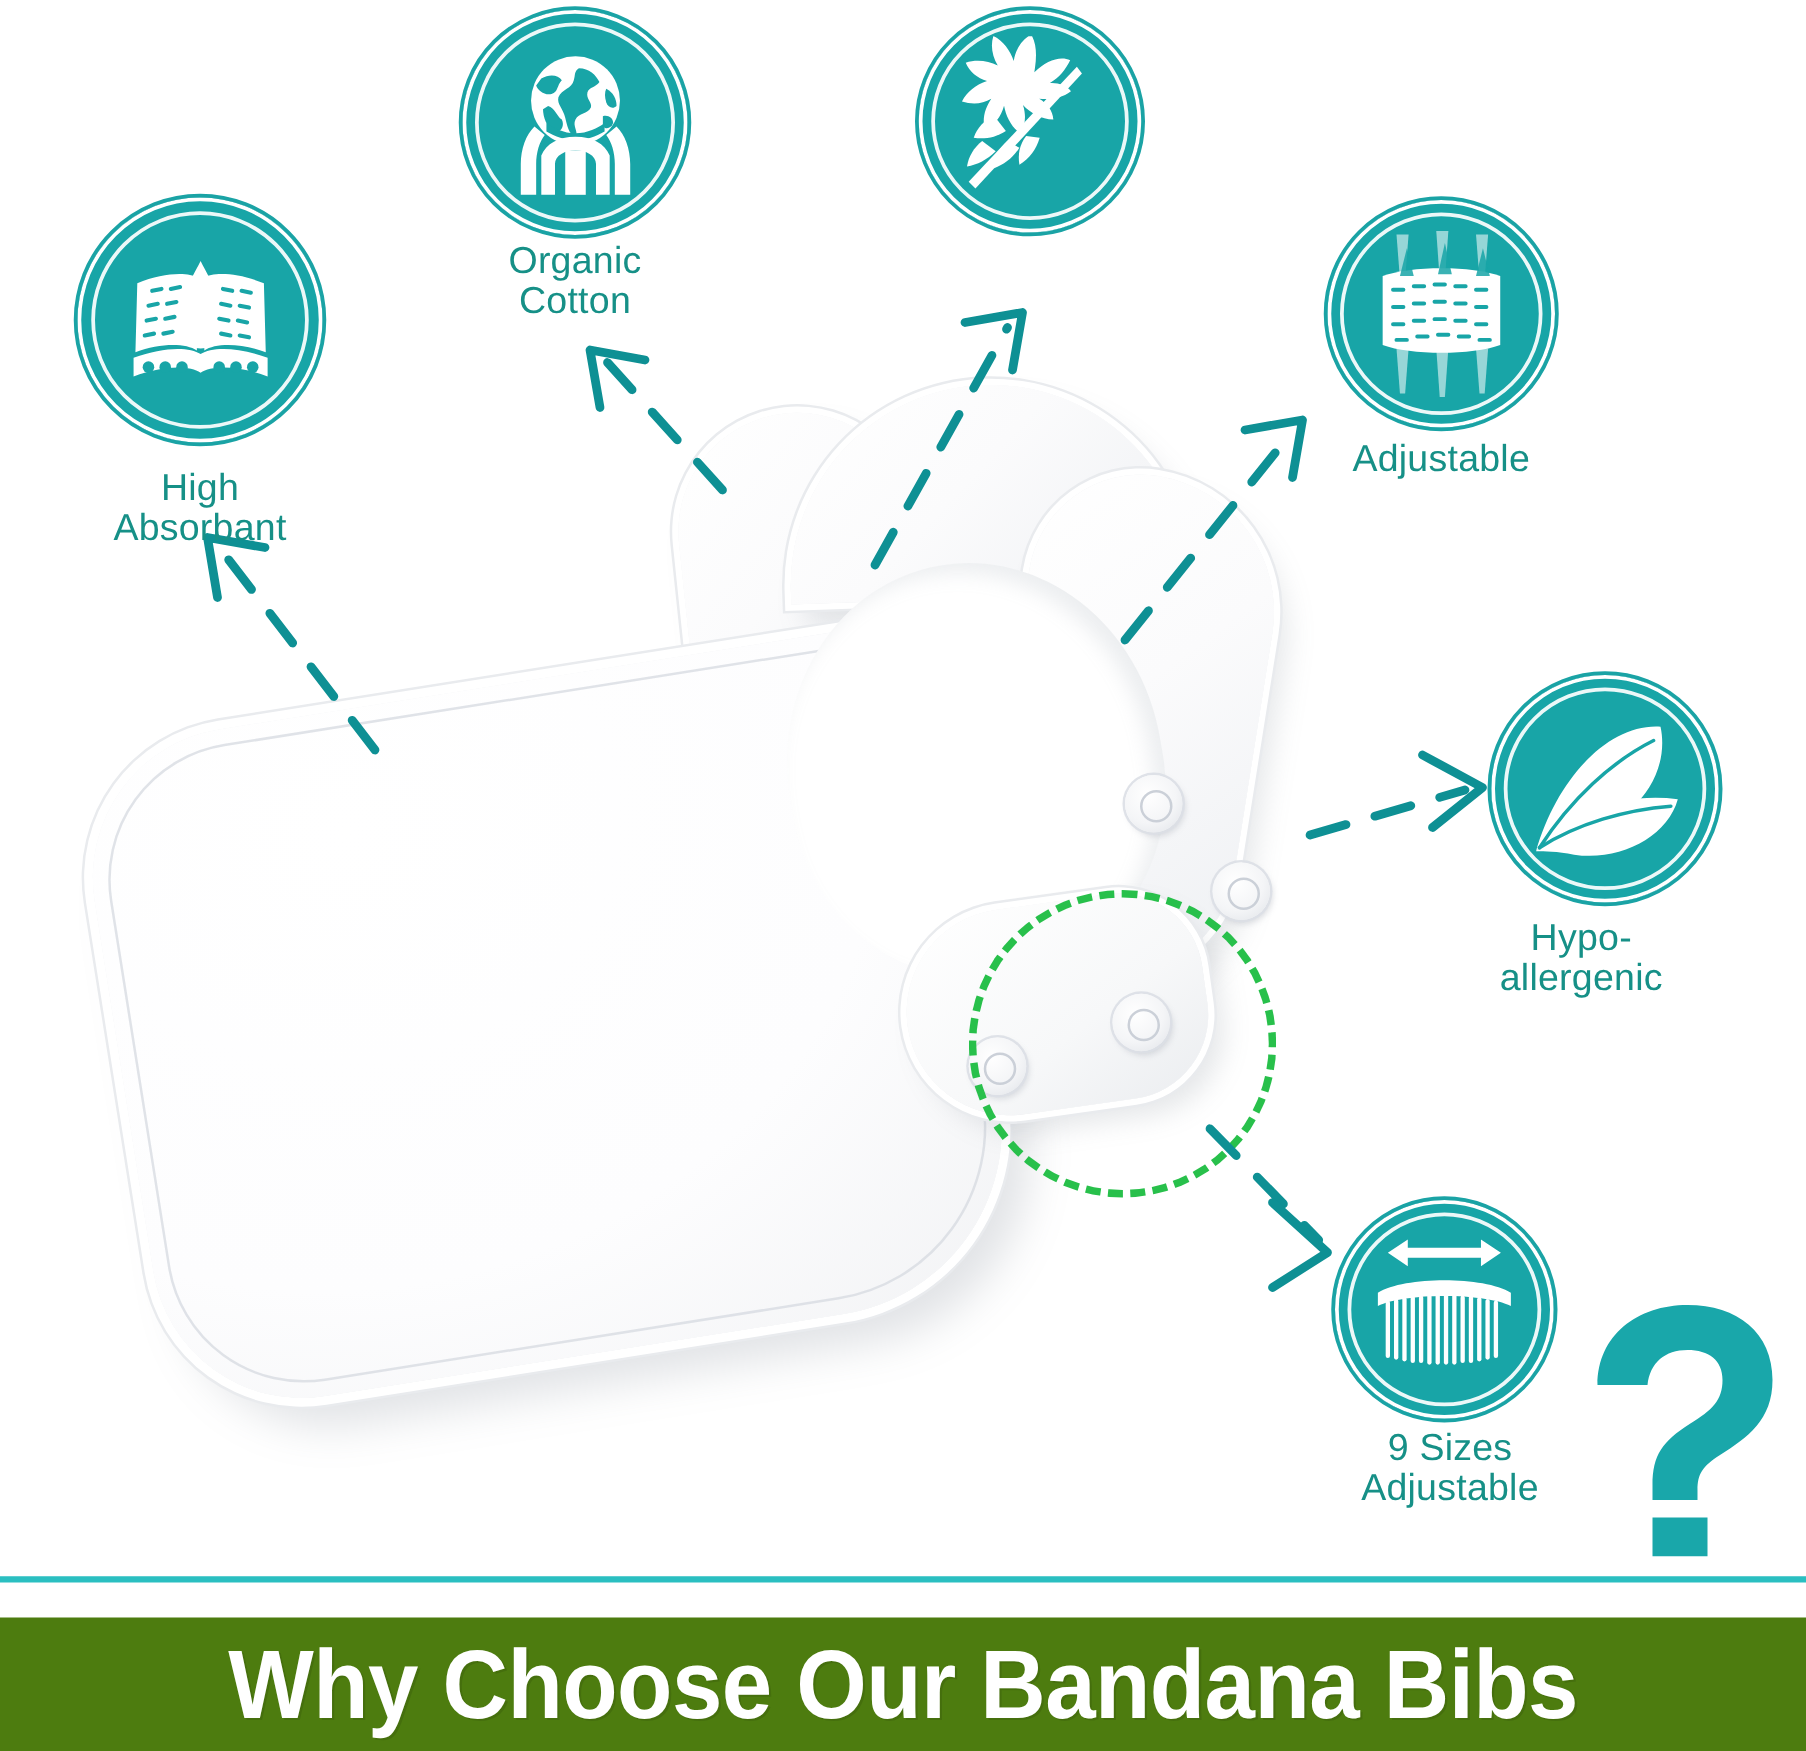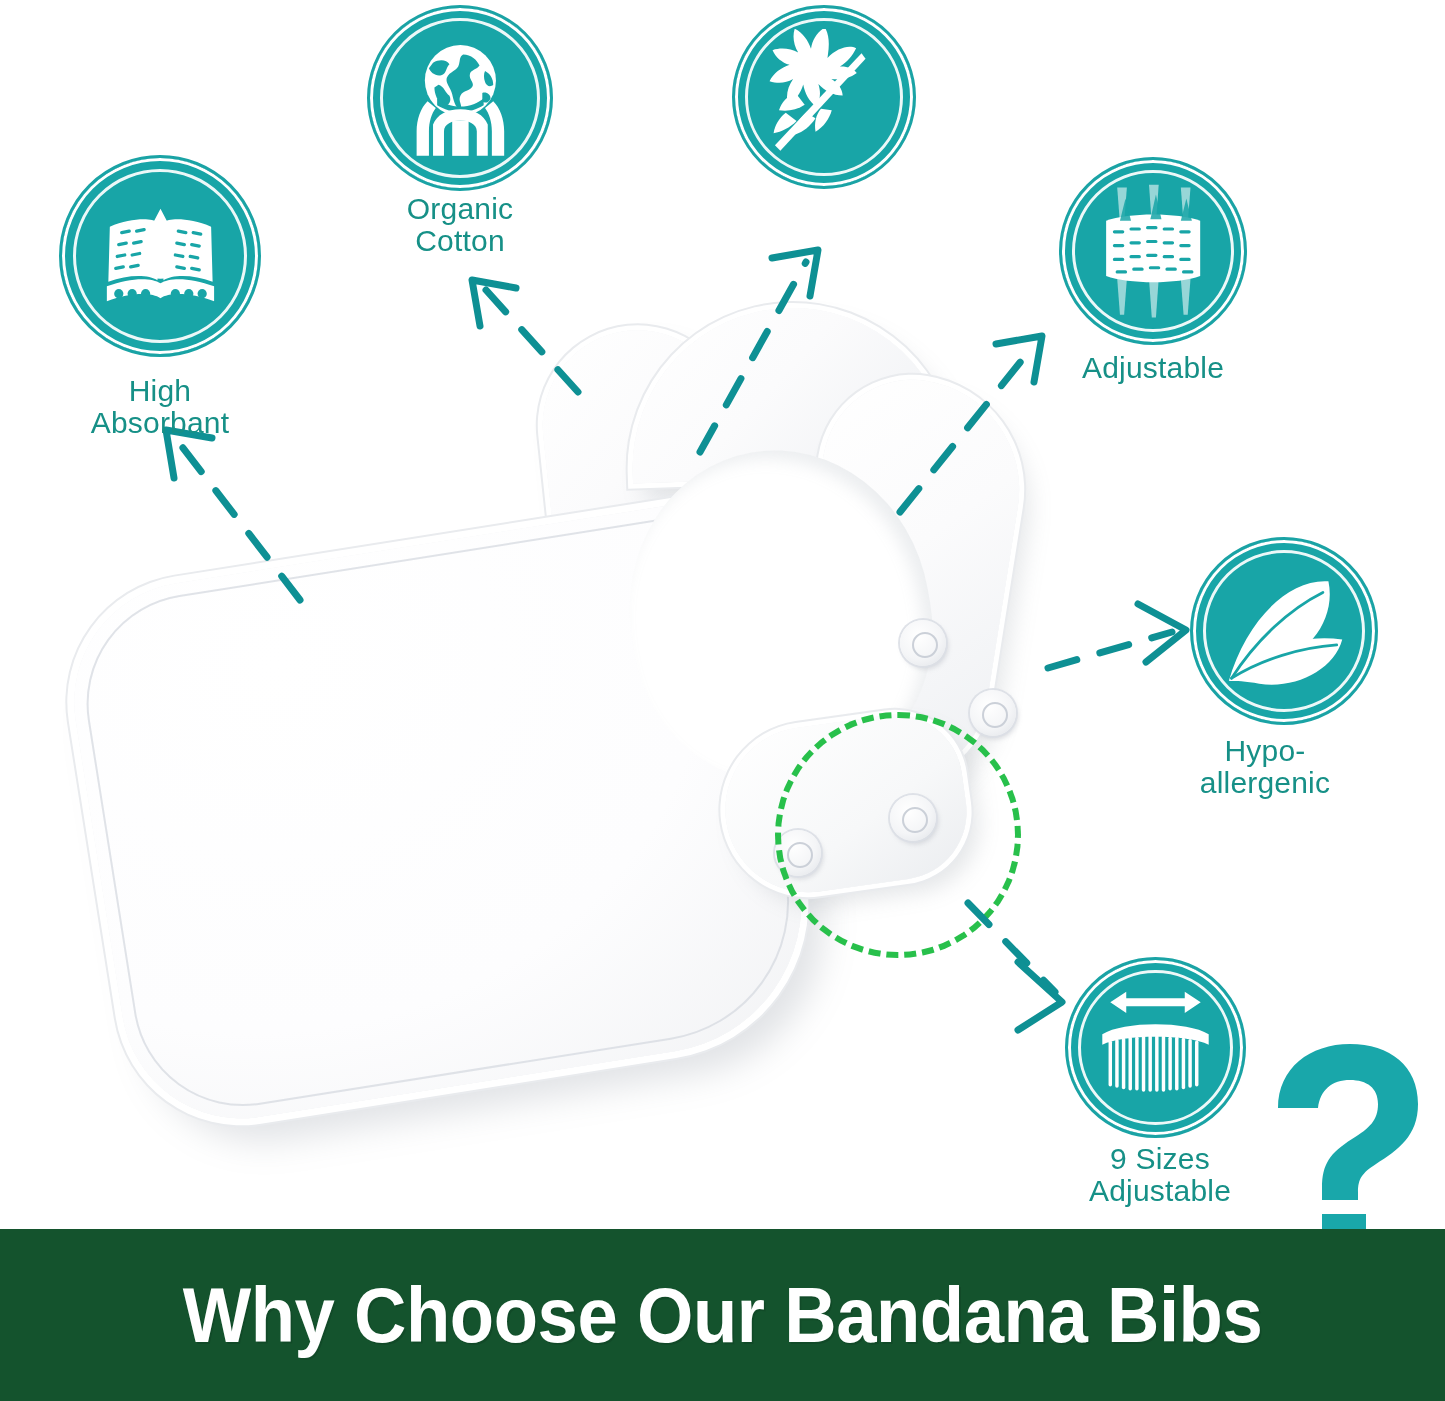--- a/index.html
+++ b/index.html
@@ -174,22 +174,22 @@
     position:absolute;
     left:1272px;top:1042px;
     width:150px;height:205px;
   }
   #qmark svg{width:100%;height:100%;display:block;}
 
   
   #banner{
     position:absolute;
     left:0;bottom:0;
-    width:1445px;height:172px;
-    background:#14532d;
+    width:1445px;height:107px;
+    background:#4d7c0f;
     display:flex;
     align-items:center;
     justify-content:center;
   }
   #banner .btext{
     color:#ffffff;
     font-family:"Liberation Sans Narrow","Liberation Sans", sans-serif;
     font-weight:bold;
     font-size:78px;
     letter-spacing:-0.5px;

